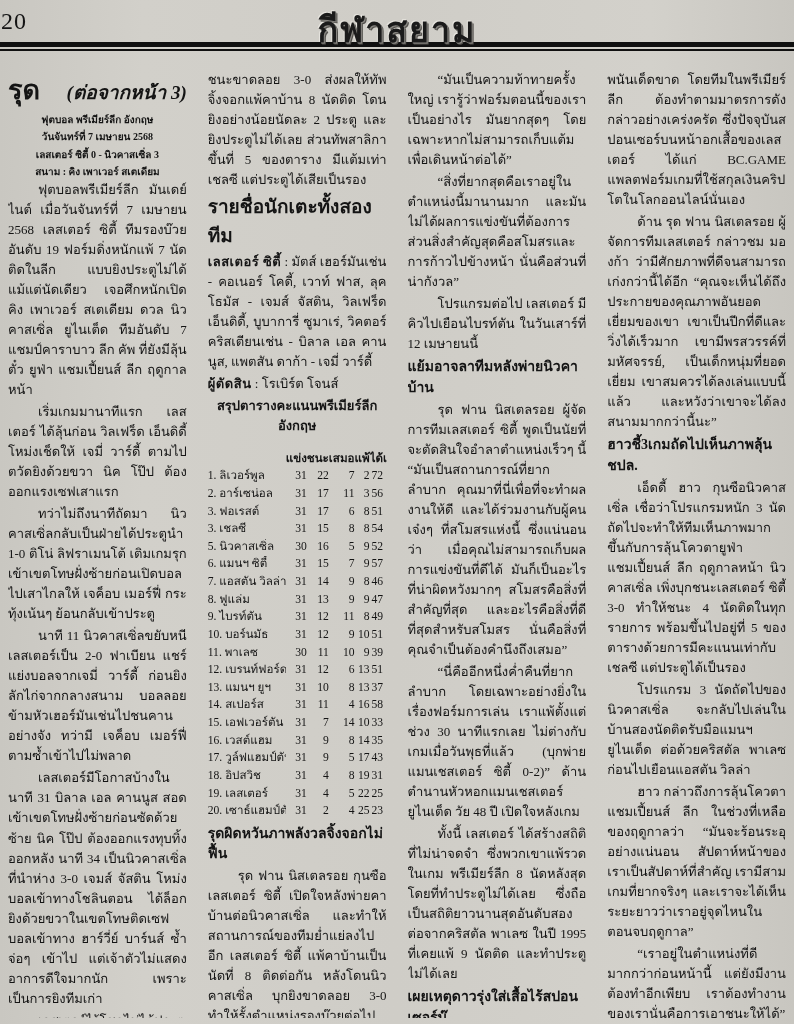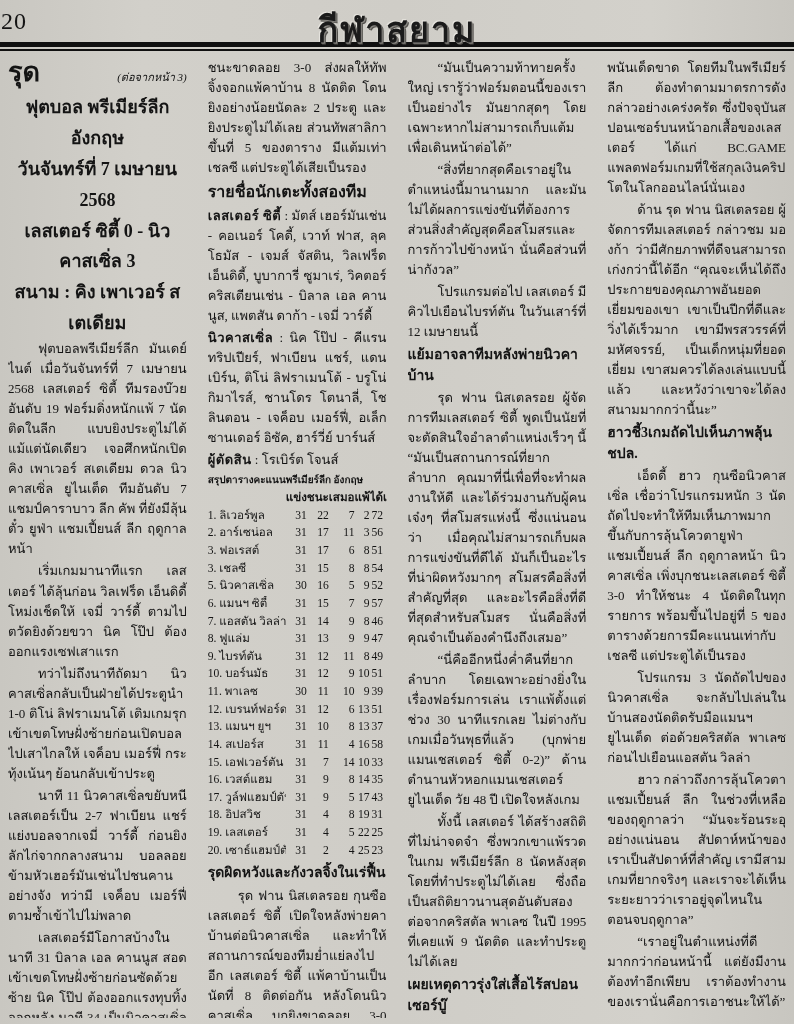--- a/index.html
+++ b/index.html
@@ -25,48 +25,48 @@
     font-size:34px;font-weight:900;letter-spacing:2px;
     color:#1b1b1b;
     text-shadow:1px 1px 0 #8a8883,2px 2px 0 #54524e,-1px -1px 0 #e7e5df;
     transform:scaleY(1.05);
   }
   .rules{height:10px;margin:2px 0 0 0;}
   .rules .r1{height:5px;background:#101010;}
   .rules .r2{height:2px;background:#101010;margin-top:2px;}
   
   .cols{
-    display:flex;gap:21px;padding:6px 8px 0 8px;box-sizing:border-box;
+    display:flex;gap:21px;padding:18px 8px 0 8px;box-sizing:border-box;
     height:966px;
   }
   .col{
     flex:1 1 0;overflow:hidden;
     font-size:13px;line-height:1.54;text-align:justify;
   }
   .lead-row{
     display:flex;justify-content:space-between;align-items:baseline;
     margin:0 0 4px 0;
   }
   .lead-hl{font-size:27px;font-weight:bold;line-height:1.1;}
-  .lead-note{font-style:italic;font-size:11px;font-weight:normal;margin-top:8px;}
+  .lead-note{font-style:italic;font-size:19px;font-weight:bold;margin-top:8px;}
   .centerline{
-    text-align:center;font-weight:bold;font-size:18px;line-height:1.72;
+    text-align:center;font-weight:bold;font-size:10px;line-height:1.72;
   }
   .para{margin:0 0 2px 0;text-indent:30px;}
   .para.noind{text-indent:0;}
   .para strong{font-weight:bold;letter-spacing:.5px;}
   .subhead{
     font-weight:bold;font-size:14px;line-height:1.45;
     margin:3px 0 2px 0;text-align:left;
   }
-  .inline-head{font-weight:bold;font-size:16px;margin:1px 0;}
+  .inline-head{font-weight:bold;font-size:19px;margin:1px 0;}
   
   .standings{margin:2px 0 3px 0;}
   .standings .ttitle{
-    text-align:left;font-weight:bold;font-size:10px;margin:1px 0 3px 0;
+    text-align:center;font-weight:bold;font-size:13px;margin:1px 0 15px 0;
   }
   table.tbl{width:100%;border-collapse:collapse;font-size:11.6px;line-height:1.34;}
   table.tbl th{font-weight:bold;padding:0 0 2px 0;text-align:right;font-size:11.6px;}
   table.tbl th.teamh{text-align:left;}
   table.tbl td{padding:0 0 2.1px 0;text-align:right;white-space:nowrap;}
   table.tbl td.team{text-align:left;white-space:nowrap;overflow:hidden;max-width:78px;}
 </style>
 </head>
 <body>
 
@@ -86,29 +86,28 @@
         <span class="lead-hl">รุด</span>
         <span class="lead-note">(ต่อจากหน้า 3)</span>
       </div>
     <div class="centerline">ฟุตบอล พรีเมียร์ลีก อังกฤษ</div>
         <div class="centerline">วันจันทร์ที่ 7 เมษายน 2568</div>
         <div class="centerline">เลสเตอร์ ซิตี้ 0 - นิวคาสเซิ่ล 3</div>
         <div class="centerline">สนาม : คิง เพาเวอร์ สเตเดียม</div>
         <p class="para">ฟุตบอลพรีเมียร์ลีก มันเดย์ไนต์ เมื่อวันจันทร์ที่ 7 เมษายน 2568 เลสเตอร์ ซิตี้ ทีมรองบ๊วยอันดับ 19 ฟอร์มดิ่งหนักแพ้ 7 นัดติดในลีก แบบยิงประตูไม่ได้แม้แต่นัดเดียว เจอศึกหนักเปิดคิง เพาเวอร์ สเตเดียม ดวล นิวคาสเซิ่ล ยูไนเต็ด ทีมอันดับ 7 แชมป์คาราบาว ลีก คัพ ที่ยังมีลุ้นตั๋ว ยูฟ่า แชมเปี้ยนส์ ลีก ฤดูกาลหน้า</p>
         <p class="para">เริ่มเกมมานาทีแรก เลสเตอร์ ได้ลุ้นก่อน วิลเฟร็ด เอ็นดิดี้ โหม่งเช็ดให้ เจมี่ วาร์ดี้ ตามไปตวัดยิงด้วยขวา นิค โป๊ป ต้องออกแรงเซฟเสาแรก</p>
         <p class="para">ทว่าไม่ถึงนาทีถัดมา นิวคาสเซิ่ลกลับเป็นฝ่ายได้ประตูนำ 1-0 ติโน่ ลิฟราเมนโต้ เติมเกมรุกเข้าเขตโทษฝั่งซ้ายก่อนเปิดบอลไปเสาไกลให้ เจค็อบ เมอร์ฟี่ กระทุ้งเน้นๆ ย้อนกลับเข้าประตู</p>
-        <p class="para">นาที 11 นิวคาสเซิ่ลขยับหนีเลสเตอร์เป็น 2-7 ฟาเบียน แชร์ แย่งบอลจากเจมี่ วาร์ดี้ ก่อนยิงลักไก่จากกลางสนาม บอลลอยข้ามหัวเฮอร์มันเช่นไปชนคานอย่างจัง ทว่ามี เจค็อบ เมอร์ฟี่ ตามซ้ำเข้าไปไม่พลาด</p>
+        <p class="para">นาที 11 นิวคาสเซิ่ลขยับหนีเลสเตอร์เป็น 2-0 ฟาเบียน แชร์ แย่งบอลจากเจมี่ วาร์ดี้ ก่อนยิงลักไก่จากกลางสนาม บอลลอยข้ามหัวเฮอร์มันเช่นไปชนคานอย่างจัง ทว่ามี เจค็อบ เมอร์ฟี่ ตามซ้ำเข้าไปไม่พลาด</p>
         <p class="para">เลสเตอร์มีโอกาสบ้างในนาที 31 บิลาล เอล คานนูส สอดเข้าเขตโทษฝั่งซ้ายก่อนซัดด้วยซ้าย นิค โป๊ป ต้องออกแรงทุบทิ้งออกหลัง นาที 34 เป็นนิวคาสเซิ่ลที่นำห่าง 3-0 เจมส์ จัสติน โหม่งบอลเข้าทางโชลินตอน ได้ล็อกยิงด้วยขวาในเขตโทษติดเซฟ บอลเข้าทาง ฮาร์วี่ย์ บาร์นส์ ซ้ำจ่อๆ เข้าไป แต่เจ้าตัวไม่แสดงอาการดีใจมากนัก เพราะเป็นการยิงทีมเก่า</p>
         <p class="para">เลสเตอร์ไร้โชคไม่ได้ประตูตีไข่แตกในนาที 41 บิลาล เอล คานนูส ได้ส้มหล่นจิ้มหัวเกือกจากหน้าเขตโทษไปชนเสาแล้วเด้งชนอีกเสาก่อนเด้งเข้ามือ นิค โป๊ป อย่างไรก็ดีจังหวะนี้ เจมี่ วาร์ดี้ ถูกจับล้ำหน้าไปแล้ว ก่อนจบครึ่งแรกที่นิวคาสเซิ่ลนำเลสเตอร์ ซิตี้ ห่าง 3-0</p>
       </div>
     <div class="col">
         <p class="para noind">ชนะขาดลอย 3-0 ส่งผลให้ทัพจิ้งจอกแพ้คาบ้าน 8 นัดติด โดนยิงอย่างน้อยนัดละ 2 ประตู และยิงประตูไม่ได้เลย ส่วนทัพสาลิกาขึ้นที่ 5 ของตาราง มีแต้มเท่า เชลซี แต่ประตูได้เสียเป็นรอง</p>
         <div class="inline-head">รายชื่อนักเตะทั้งสองทีม</div>
         <p class="para noind"><strong>เลสเตอร์ ซิตี้</strong> : มัตส์ เฮอร์มันเช่น - คอเนอร์ โคดี้, เวาท์ ฟาส, ลุค โธมัส - เจมส์ จัสติน, วิลเฟร็ด เอ็นดิดี้, บูบาการี่ ซูมาเร่, วิคตอร์ คริสเตียนเช่น - บิลาล เอล คานนูส, แพตสัน ดาก้า - เจมี่ วาร์ดี้</p>
-        <p class="para noind"><strong>นิวคาสเซิ่ล</strong> : นิค โป๊ป - คีแรน ทริปเปียร์, ฟาเบียน แชร์, แดน เบิร์น, ติโน่ ลิฟราเมนโต้ - บรูโน่ กิมาไรส์, ชานโดร โตนาลี่, โชลินตอน - เจค็อบ เมอร์ฟี่, อเล็กซานเดอร์ อิซัค, ฮาร์วี่ย์ บาร์นส์</p>
         <p class="para noind"><strong>ผู้ตัดสิน</strong> : โรเบิร์ต โจนส์</p>
         <div class="standings">
           <div class="ttitle">สรุปตารางคะแนนพรีเมียร์ลีก อังกฤษ</div>
           <table class="tbl">
             <thead>
               <tr>
                 <th class="teamh"></th>
                 <th>แข่ง</th>
                 <th>ชนะ</th>
                 <th>เสมอ</th>
@@ -294,21 +293,21 @@
                 <td>31</td>
                 <td>2</td>
                 <td>4</td>
                 <td>25</td>
                 <td>23</td>
                 <td>74</td>
               </tr>
             </tbody>
           </table>
         </div>
-        <div class="subhead">รุดผิดหวังและกังวลจิ้งในเร่ฟื้น</div>
+        <div class="subhead">รุดผิดหวันภาพลังวลจิ้งจอกไม่ฟื้น</div>
         <p class="para">รุด ฟาน นิสเตลรอย กุนซือเลสเตอร์ ซิตี้ เปิดใจหลังพ่ายคาบ้านต่อนิวคาสเซิ่ล และทำให้สถานการณ์ของทีมย่ำแย่ลงไปอีก เลสเตอร์ ซิตี้ แพ้คาบ้านเป็นนัดที่ 8 ติดต่อกัน หลังโดนนิวคาสเซิ่ล บุกยิงขาดลอย 3-0 ทำให้รั้งตำแหน่งรองบ๊วยต่อไปด้วยการมี 17 คะแนน ขณะที่เหลือการแข่งขันอีกเพียง 7 นัด</p>
       </div>
     <div class="col">
         <p class="para">“มันเป็นความท้าทายครั้งใหญ่ เรารู้ว่าฟอร์มตอนนี้ของเราเป็นอย่างไร มันยากสุดๆ โดยเฉพาะหากไม่สามารถเก็บแต้มเพื่อเดินหน้าต่อได้”</p>
         <p class="para">“สิ่งที่ยากสุดคือเราอยู่ในตำแหน่งนี้มานานมาก และมันไม่ได้ผลการแข่งขันที่ต้องการ ส่วนสิ่งสำคัญสุดคือสโมสรและการก้าวไปข้างหน้า นั่นคือส่วนที่น่ากังวล”</p>
         <p class="para">โปรแกรมต่อไป เลสเตอร์ มีคิวไปเยือนไบรท์ตัน ในวันเสาร์ที่ 12 เมษายนนี้</p>
         <div class="subhead">แย้มอาจลาทีมหลังพ่ายนิวคาบ้าน</div>
         <p class="para">รุด ฟาน นิสเตลรอย ผู้จัดการทีมเลสเตอร์ ซิตี้ พูดเป็นนัยที่จะตัดสินใจอำลาตำแหน่งเร็วๆ นี้ “มันเป็นสถานการณ์ที่ยากลำบาก คุณมาที่นี่เพื่อที่จะทำผลงานให้ดี และได้ร่วมงานกับผู้คนเจ๋งๆ ที่สโมสรแห่งนี้ ซึ่งแน่นอนว่า เมื่อคุณไม่สามารถเก็บผลการแข่งขันที่ดีได้ มันก็เป็นอะไรที่น่าผิดหวังมากๆ สโมสรคือสิ่งที่สำคัญที่สุด และอะไรคือสิ่งที่ดีที่สุดสำหรับสโมสร นั่นคือสิ่งที่คุณจำเป็นต้องคำนึงถึงเสมอ”</p>
         <p class="para">“นี่คืออีกหนึ่งค่ำคืนที่ยากลำบาก โดยเฉพาะอย่างยิ่งในเรื่องฟอร์มการเล่น เราแพ้ตั้งแต่ช่วง 30 นาทีแรกเลย ไม่ต่างกับเกมเมื่อวันพุธที่แล้ว (บุกพ่ายแมนเชสเตอร์ ซิตี้ 0-2)” ด้านตำนานหัวหอกแมนเชสเตอร์ ยูไนเต็ด วัย 48 ปี เปิดใจหลังเกม</p>
         <p class="para">ทั้งนี้ เลสเตอร์ ได้สร้างสถิติที่ไม่น่าจดจำ ซึ่งพวกเขาแพ้รวดในเกม พรีเมียร์ลีก 8 นัดหลังสุด โดยที่ทำประตูไม่ได้เลย ซึ่งถือเป็นสถิติยาวนานสุดอันดับสอง ต่อจากคริสตัล พาเลซ ในปี 1995 ที่เคยแพ้ 9 นัดติด และทำประตูไม่ได้เลย</p>

